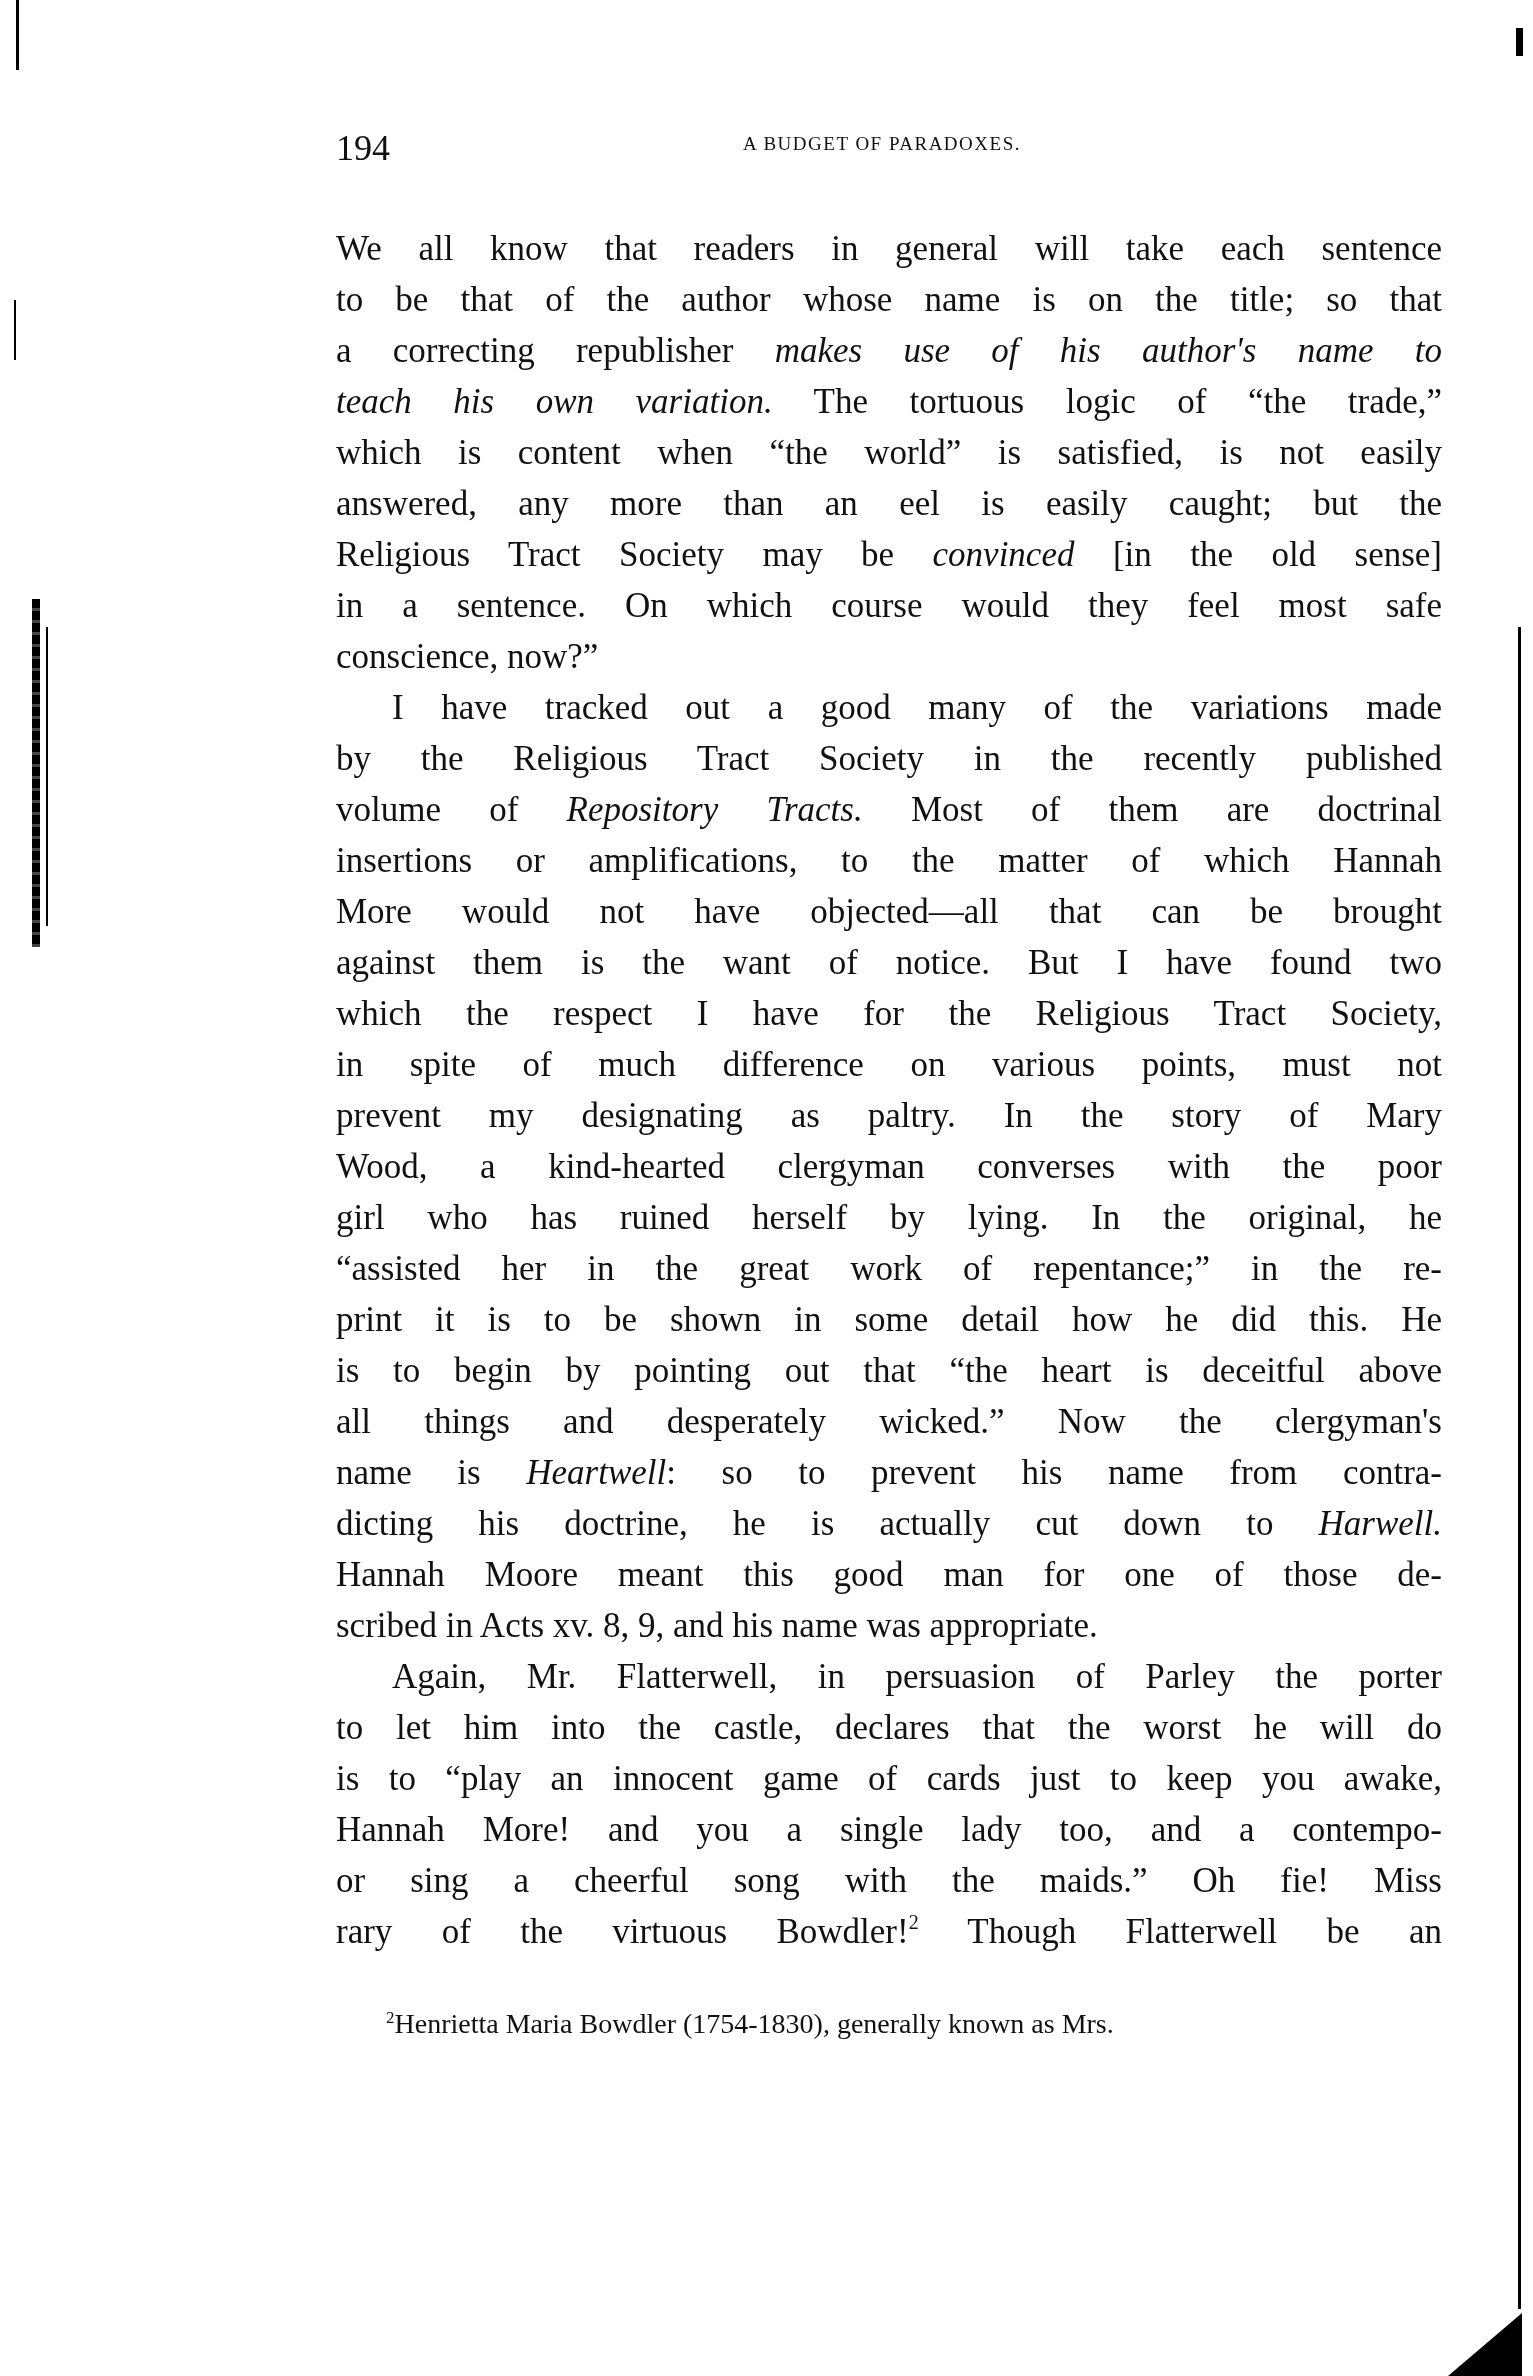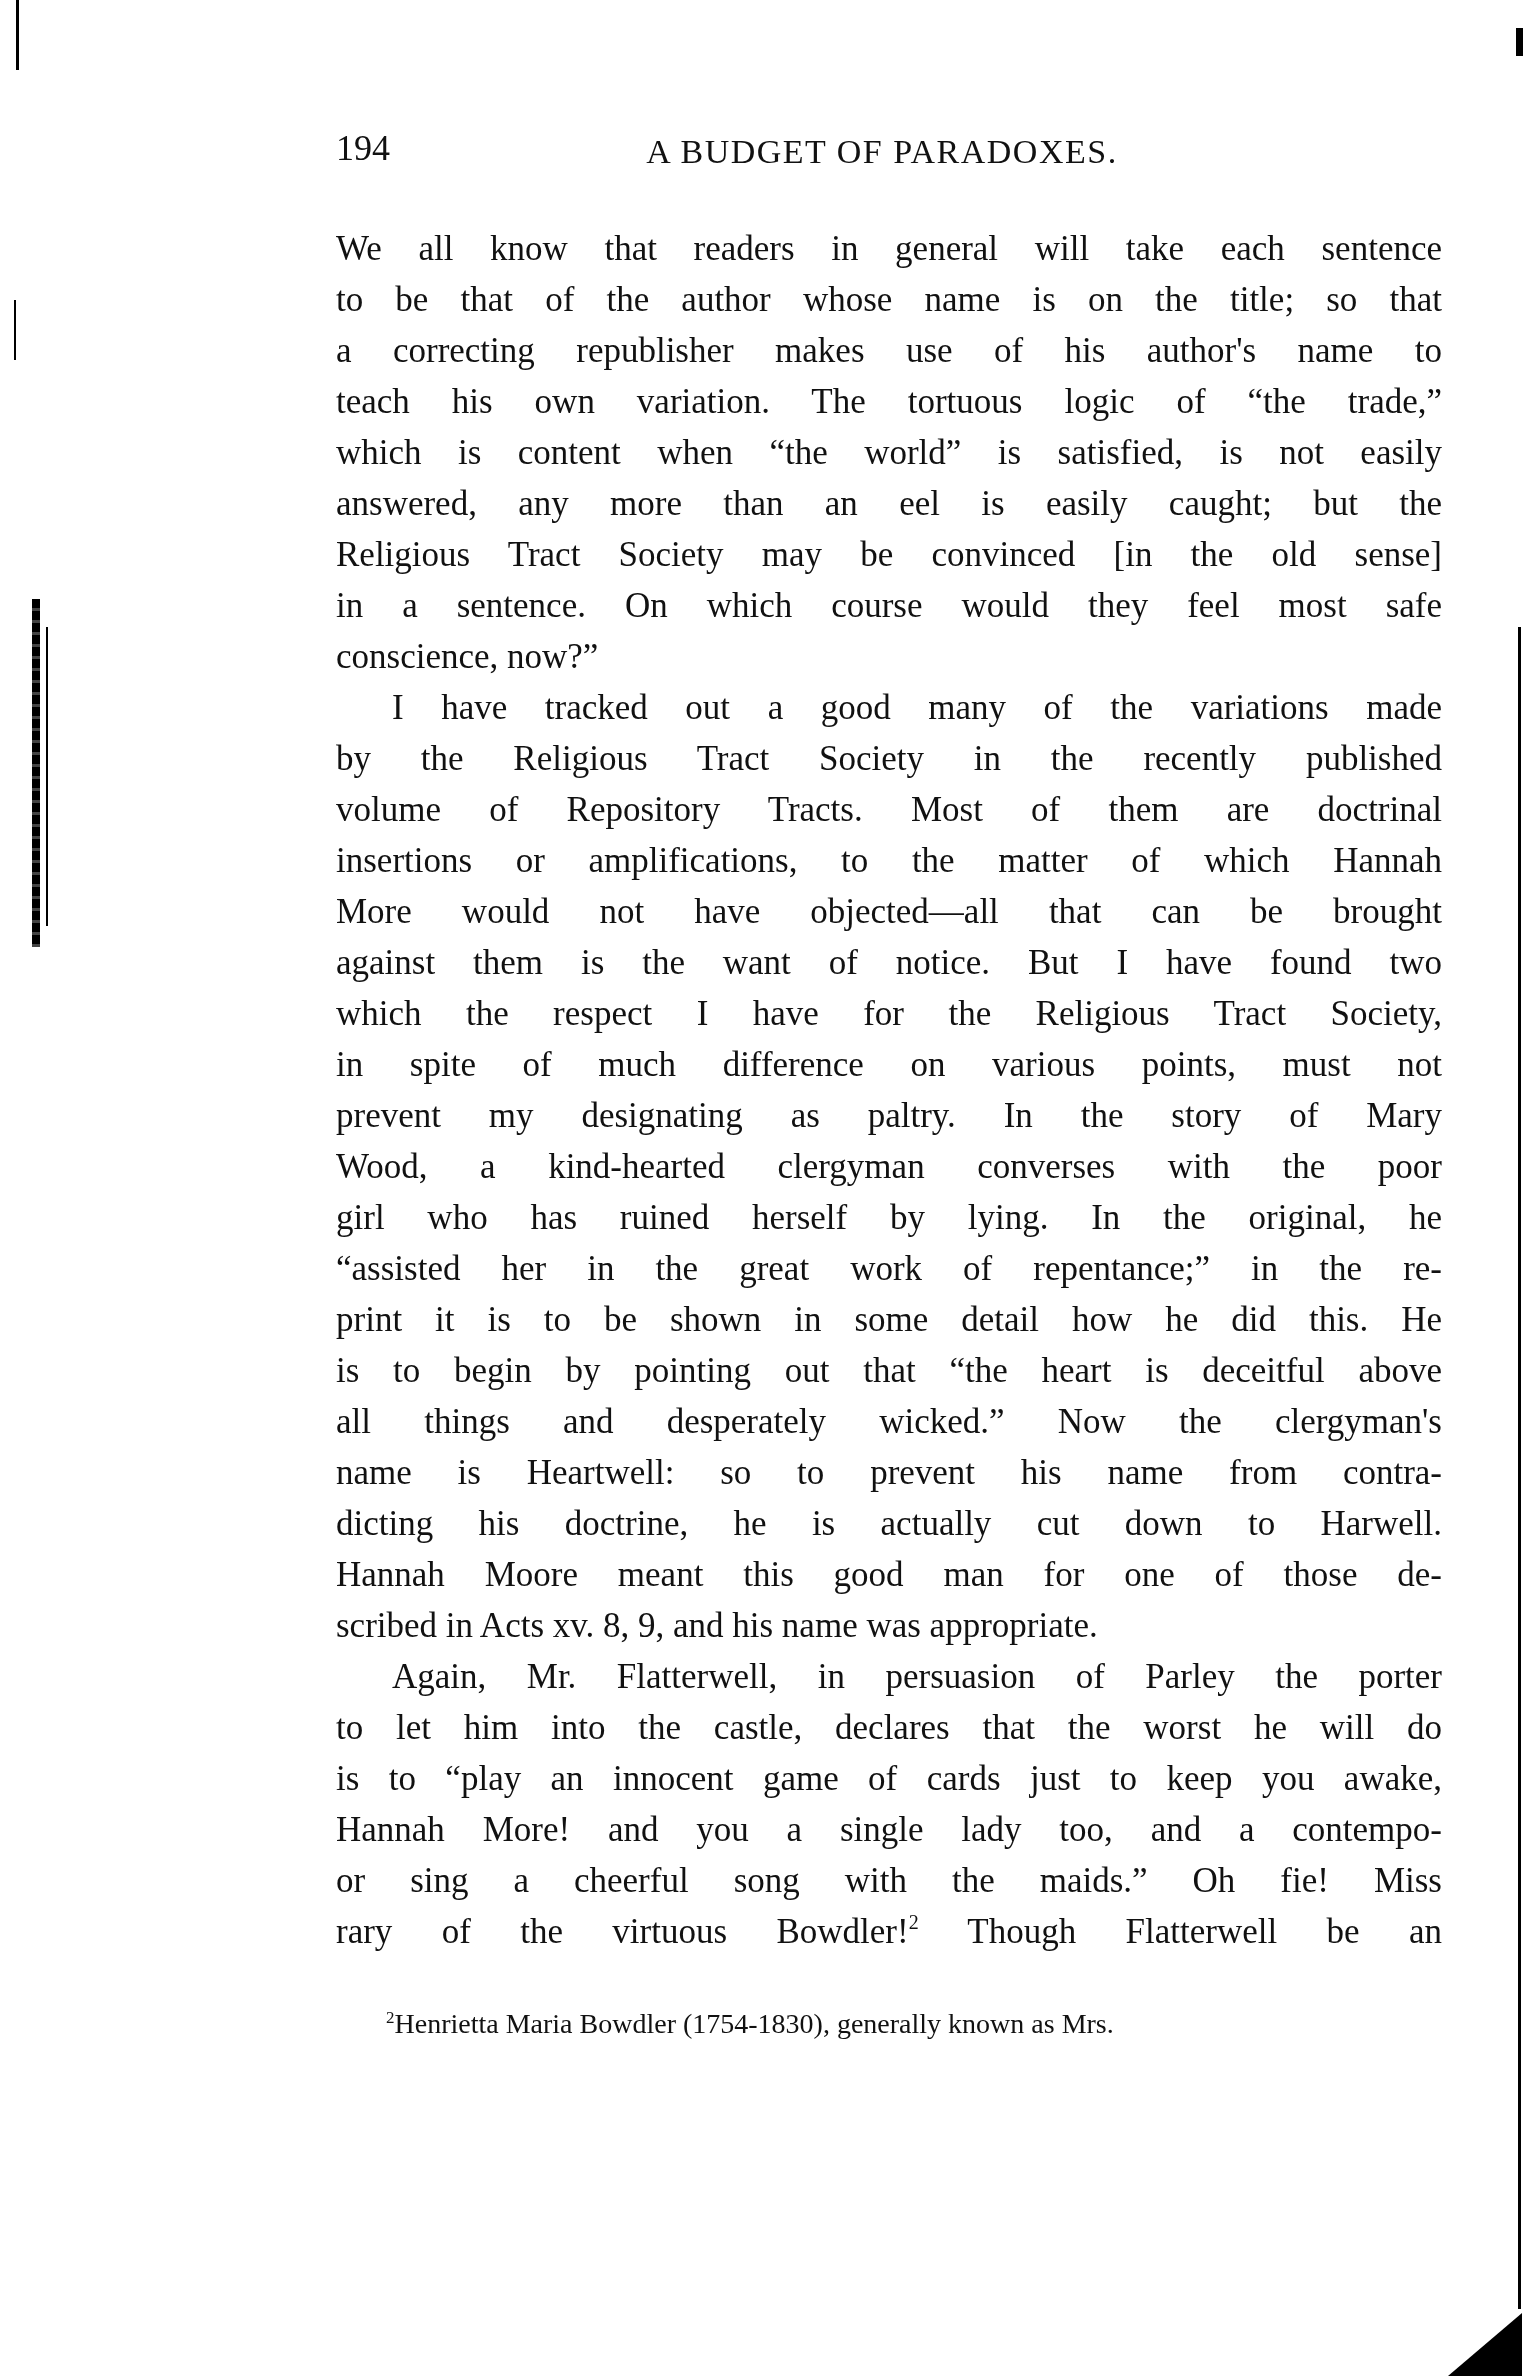--- a/index.html
+++ b/index.html
@@ -2,27 +2,27 @@
 <html><head>
 <meta charset="utf-8">
 <style>
   html, body { margin: 0; padding: 0; background: #ffffff; }
   body { width: 1533px; height: 2376px; position: relative; overflow: hidden;
          font-family: "Liberation Serif", "DejaVu Serif", serif; color: #111; }
   .page { position: absolute; left: 0; top: 0; width: 1533px; height: 1788px; }
   .header { position: absolute; top: 127px; left: 336px; width: 1104px; height: 50px; }
   .page-number { position: absolute; left: 0; top: 0; font-size: 36px; }
   .running-head { position: absolute; left: 0; right: 12px; top: 6px; text-align: center;
-                  font-size: 34px; letter-spacing: 1.5px; font-variant: small-caps; }
+                  font-size: 19px; letter-spacing: 1.5px; font-variant: small-caps; }
   .body { position: absolute; left: 336px; top: 223px; width: 1106px;
           font-size: 35px; line-height: 51px; }
   .line { display: block; white-space: nowrap; text-align: justify; text-align-last: justify; height: 51px; }
   .line.last { text-align-last: left; }
   .line.indent { padding-left: 56px; }
-  .it { }
+  .it { font-style: italic; }
   sup.fnref { font-size: 20px; vertical-align: 14px; line-height: 0; }
   .footnote { position: absolute; left: 386px; top: 2008px; width: 1045px;
               font-size: 28px; white-space: nowrap; }
   .footnote sup { font-size: 17px; vertical-align: 10px; line-height: 0; }
   .scan-mark { position: absolute; background: #000; }
 </style>
 </head>
 <body>
 
 <div class="page">

